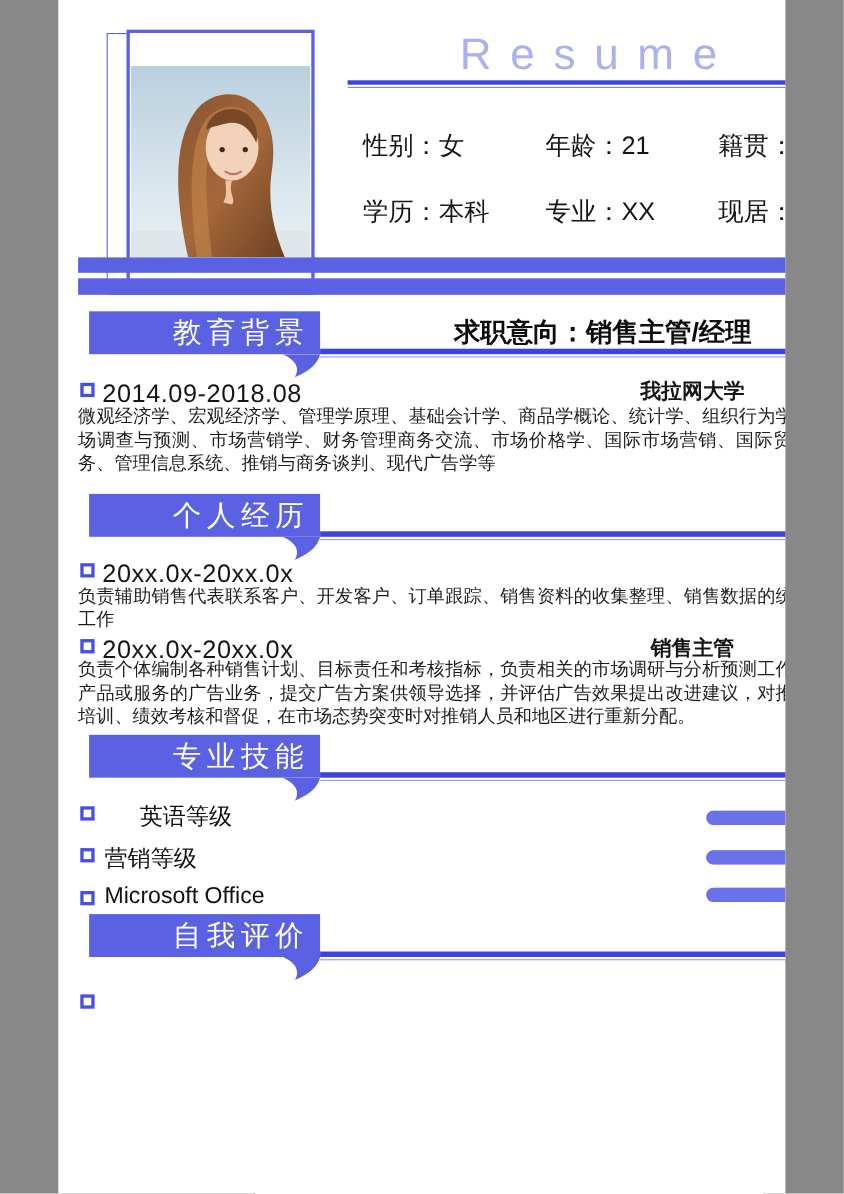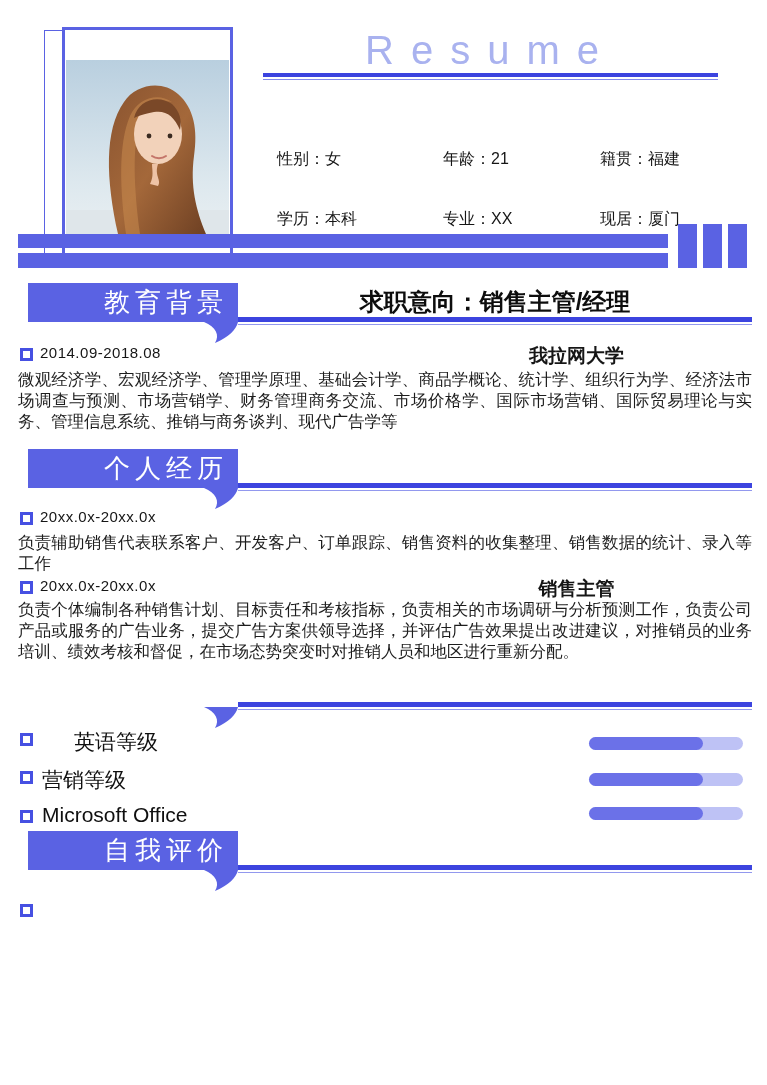--- a/index.html
+++ b/index.html
@@ -7,55 +7,55 @@
     --line-blue:#3c44df;
     --thin-line:#9298ee;
     --bullet:#4650e2;
     --title:#a9b2ef;
     --fill:#6b71e8;
     --track:#bec2f5;
     --ink:#161616;
   }
   *{margin:0;padding:0;box-sizing:border-box;}
   body{background:#888;font-family:"Liberation Sans","DejaVu Sans",sans-serif;}
-  .page{position:relative;width:767px;height:1085px;background:#fff;margin:0 auto;overflow:hidden;}
+  .page{position:relative;width:661px;height:1085px;background:#fff;margin:0 auto;overflow:hidden;}
 
   
   .photo-thin-rect{position:absolute;left:44px;top:30px;width:175px;height:238px;border:1px solid var(--blue);z-index:1;}
   .photo-frame{position:absolute;left:62px;top:27px;width:171px;height:241px;border:3px solid var(--blue);background:#fff;z-index:2;}
   .photo{position:absolute;left:1px;top:30px;width:163px;height:174px;overflow:hidden;}
   .photo svg{display:block;width:100%;height:100%;}
 
   
   .resume-title{position:absolute;left:263px;top:28px;width:455px;text-align:center;font-size:40px;font-weight:500;letter-spacing:17px;color:var(--title);z-index:1;}
   .resume-underline{position:absolute;left:263px;top:73px;width:455px;z-index:1;}
   .resume-underline .thick{height:4px;background:var(--line-blue);}
   .resume-underline .thin{height:1px;background:#8289ec;margin-top:2px;}
 
-  .info-cell{position:absolute;font-size:16px;font-weight:500;color:var(--ink);white-space:nowrap;margin-top:32px;}
+  .info-cell{position:absolute;font-size:23px;font-weight:500;color:var(--ink);white-space:nowrap;}
   .ic-r1{top:117px;} .ic-r2{top:177px;}
   .ic-c1{left:277px;} .ic-c2{left:443px;} .ic-c3{left:600px;}
 
   
   .hbar{position:absolute;left:18px;width:650px;background:var(--blue);z-index:3;}
   .hbar.b1{top:234px;height:14px;}
   .hbar.b2{top:253px;height:15px;}
   .vbar{position:absolute;top:224px;width:19px;height:44px;background:var(--blue);z-index:3;}
   .vbar.v1{left:678px;} .vbar.v2{left:703px;} .vbar.v3{left:728px;}
 
   
   .banner{position:absolute;left:28px;width:210px;height:39px;background:var(--blue);color:#fff;
           font-size:26px;font-weight:400;letter-spacing:5px;line-height:39px;text-align:right;padding-right:10px;z-index:4;}
   .tail{position:absolute;left:204px;width:34px;height:21px;z-index:4;}
   .hline{position:absolute;left:238px;width:514px;z-index:2;}
   .hline .thick{height:5px;background:var(--line-blue);}
   .hline .thin{height:1px;background:var(--thin-line);margin-top:2px;}
 
   .bullet{position:absolute;left:20px;width:13px;height:13px;border:3px solid var(--bullet);background:#fff;}
-  .period{position:absolute;left:40px;font-size:15px;font-weight:500;color:var(--ink);letter-spacing:0.5px;}
+  .period{position:absolute;left:40px;font-size:23px;font-weight:500;color:var(--ink);letter-spacing:0.5px;}
   .right-label{position:absolute;left:400px;width:353px;text-align:center;font-size:19px;font-weight:700;color:var(--ink);}
   .para{position:absolute;left:18px;width:734px;font-size:16.5px;line-height:21px;color:#1d1d1d;text-align:justify;}
 
   
   .edu-banner{top:283px;} .edu-tail{top:322px;} .edu-hline{top:317px;}
   .job-intention{position:absolute;left:238px;top:286px;width:514px;text-align:center;font-size:24px;font-weight:700;color:#0d0d0d;z-index:3;}
   .edu-bullet{top:348px;} .edu-period{top:344px;} .edu-school{top:343px;}
   .edu-courses{top:369px;}
 
   .exp-banner{top:449px;} .exp-tail{top:488px;} .exp-hline{top:483px;}
@@ -156,20 +156,21 @@
 
   <div class="bullet exp1-bullet"></div>
   <div class="period exp1-period">20xx.0x-20xx.0x</div>
   <div class="para exp1-desc">负责辅助销售代表联系客户、开发客户、订单跟踪、销售资料的收集整理、销售数据的统计、录入等工作</div>
 
   <div class="bullet exp2-bullet"></div>
   <div class="period exp2-period">20xx.0x-20xx.0x</div>
   <div class="right-label exp2-role">销售主管</div>
   <div class="para exp2-desc">负责个体编制各种销售计划、目标责任和考核指标，负责相关的市场调研与分析预测工作，负责公司产品或服务的广告业务，提交广告方案供领导选择，并评估广告效果提出改进建议，对推销员的业务培训、绩效考核和督促，在市场态势突变时对推销人员和地区进行重新分配。</div>
 
+  <div class="banner skill-banner">专业技能</div>
   <svg class="tail skill-tail" viewBox="0 0 34 21">
       <path d="M0 0 H34 C32 8 25 15 11 21 C16 13 12 5 0 0 Z" fill="#5a62e3"></path>
     </svg>
   <div class="hline skill-hline">
       <div class="thick"></div>
       <div class="thin"></div>
     </div>
 
   <div class="sk1">
     <div class="bullet"></div>

